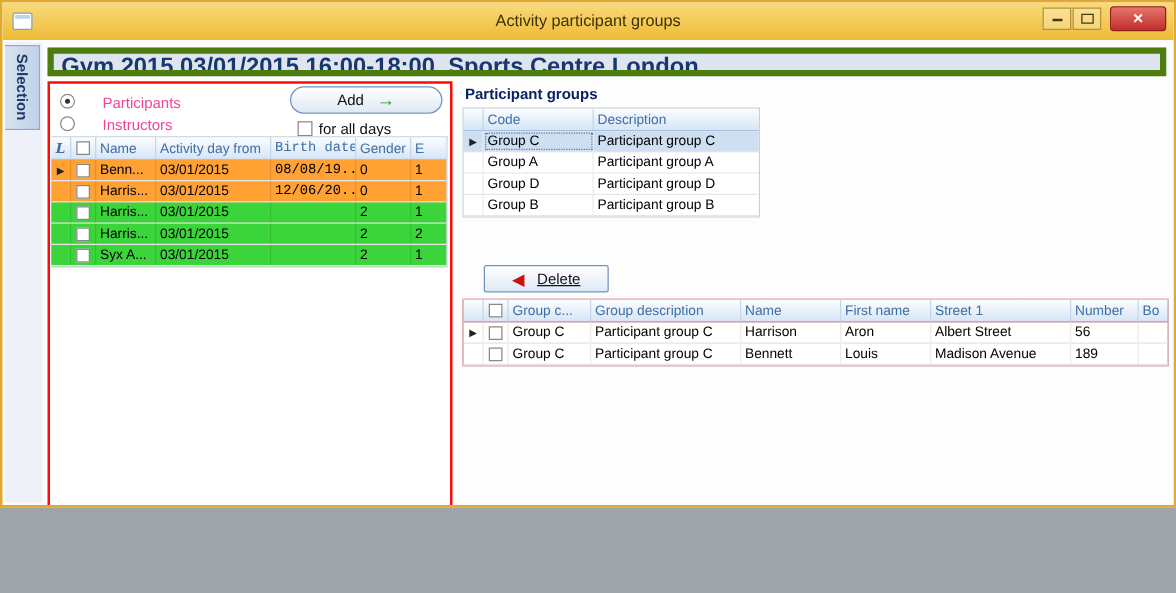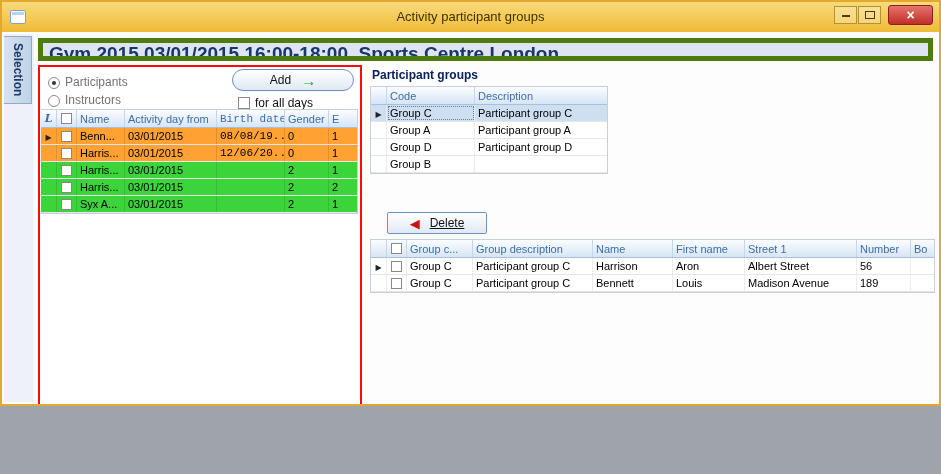--- a/index.html
+++ b/index.html
@@ -35,22 +35,22 @@
   .side-tab span { writing-mode:vertical-rl; font-size:12px; font-weight:bold; color:#1F3A68; }
 
   
   .header-bar { position:absolute; left:36px; top:36px; width:895px; height:23px;
                 background:#DFE5F0; border:5px solid #4d7c0f; line-height:21px; padding-left:6px;
                 font-size:19px; font-weight:bold; color:#17376E; white-space:nowrap; overflow:hidden; }
 
   
   .left-panel { position:absolute; left:36px; top:63px; width:324px; height:394px;
                 border:2px solid #FF0A0A; background:#fff; }
-  .radio-row { position:absolute; left:8px; height:14px; display:flex; align-items:flex-end; gap:5px;
-               font-size:12px; color:#737373; }
+  .radio-row { position:absolute; left:8px; height:14px; display:flex; align-items:flex-start; gap:22px;
+               font-size:12px; color:#ec4899; }
   .r1 { top:8px; } .r2 { top:26px; }
   .radio { width:12px; height:12px; border:1px solid #8A8A8A; border-radius:50%; background:#fff; position:relative; flex:none; }
   .radio.on::after { content:""; position:absolute; left:3px; top:3px; width:4px; height:4px; border-radius:50%; background:#333; }
 
   .btn { display:flex; align-items:center; justify-content:center; gap:10px;
          background:linear-gradient(#FFFFFF,#DFE9F4); border:1px solid #6E93BE; border-radius:2px;
          font-size:12px; color:#111; cursor:default; }
   .add-btn { position:absolute; left:192px; top:2px; width:122px; height:22px;border-radius:11px; }
   .arrow-right { color:#1FA31F; font-weight:bold; font-size:15px; line-height:1; }
   .forall-row { position:absolute; left:198px; top:29px; display:flex; align-items:center; gap:5px; font-size:12px; color:#111; }
@@ -259,20 +259,21 @@
       <div class="cell gg-desc">Participant group A</div>
     </div>
     <div class="grow">
       <div class="cell gg-ind ind-cell"></div>
       <div class="cell gg-code">Group D</div>
       <div class="cell gg-desc">Participant group D</div>
     </div>
     <div class="grow">
       <div class="cell gg-ind ind-cell"></div>
       <div class="cell gg-code">Group B</div>
+      <div class="cell gg-desc">Participant group B</div>
     </div>
   </div>
 
   <div class="btn delete-btn">
     <span class="arrow-left">◀</span>
     <span class="delete-label">Delete</span>
   </div>
 
   <div class="mgrid">
     <div class="ghead">

